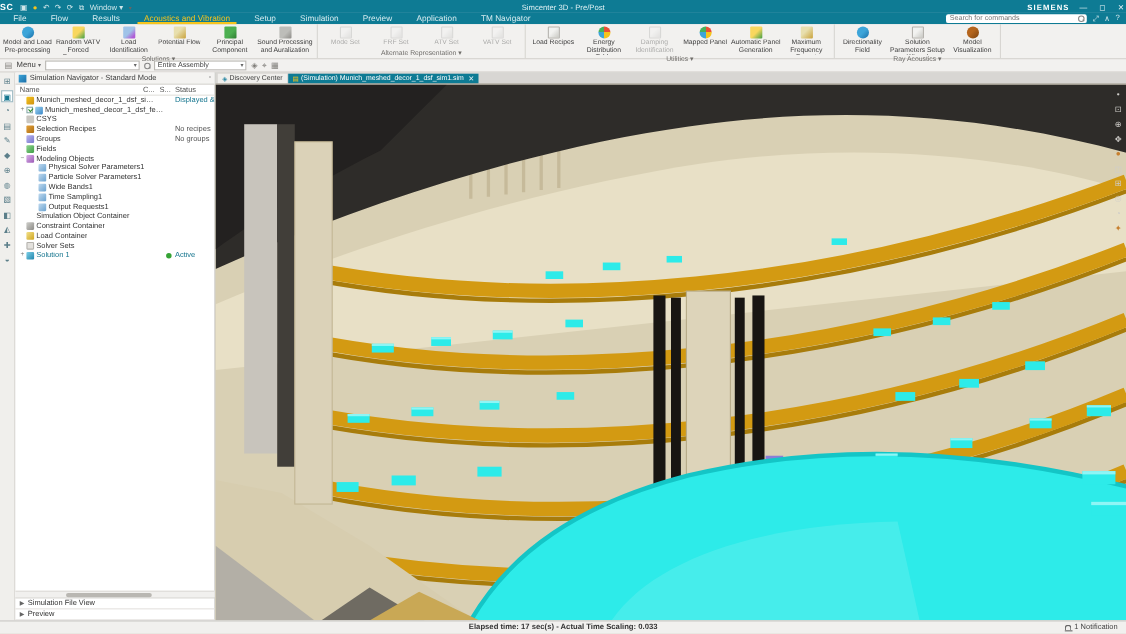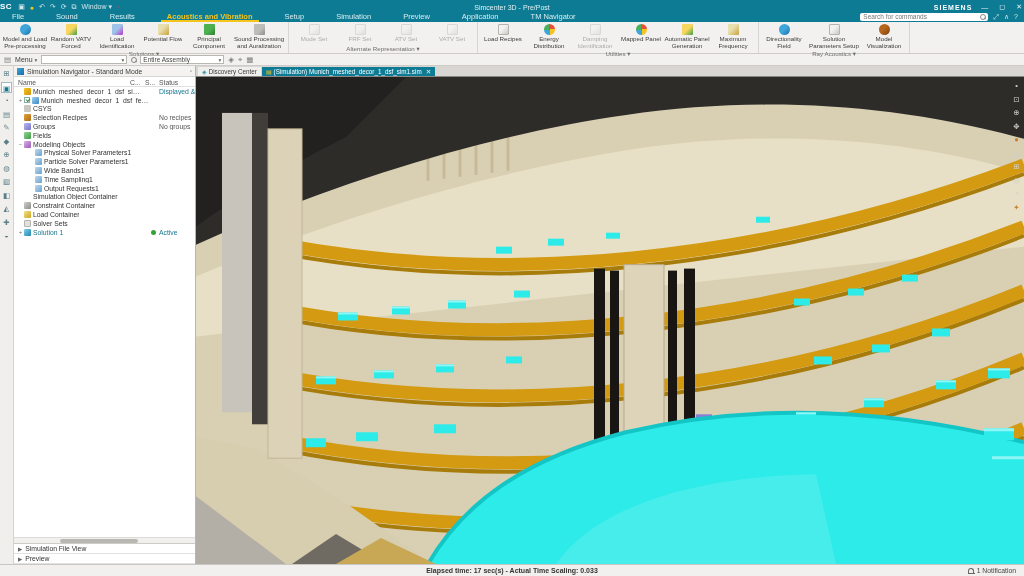--- a/index.html
+++ b/index.html
@@ -12,23 +12,23 @@
   .logo { font-weight:bold; font-size:8px; color:#fff; margin-right:6px; letter-spacing:.5px; }
   .qat { display:flex; gap:5px; align-items:center; color:#cfe6ea; font-size:7px; }
   .qat span { cursor:default; }
   .win-title { position:absolute; left:0; right:0; text-align:center; font-size:7px; color:#dff0f3; pointer-events:none; }
   .tb-right { margin-left:auto; display:flex; gap:7px; align-items:center; z-index:2; }
   .brand { font-weight:bold; letter-spacing:1px; font-size:7px; color:#fff; }
   .winbtn { font-size:7px; color:#e8f3f5; padding:0 2px; }
 
   
   .menurow { height:11px; background:var(--teal); display:flex; align-items:center;
-    padding:0 6px; gap:20px; }
+    padding:0 6px; gap:10px; }
   .mtab { color:#d7ecf0; font-size:7.5px; padding:0 6px; height:11px; line-height:11px; }
-  .mtab.active { color:var(--accent_yellow); border-bottom:2px solid var(--accent_yellow); font-weight:bold; }
+  .mtab.active { color:var(--accent_yellow); border-bottom:2px solid var(--accent_yellow); font-weight:normal; }
   .menurow-right { margin-left:auto; display:flex; align-items:center; gap:5px; }
   .searchbox { width:128px; height:8px; background:#fff; border-radius:2px; display:flex;
     align-items:center; padding:0 3px; gap:3px; }
   .searchbox input { border:0; outline:0; width:100%; font-size:6.5px; color:#444; background:transparent; }
   .mag { width:5px; height:5px; position:relative; flex:none; }
   .mag::before { content:""; position:absolute; width:4px; height:4px; border:1px solid #888; border-radius:50%; }
   .mag::after { content:""; position:absolute; width:2px; height:1px; background:#888; left:3.5px; top:4px; transform:rotate(45deg); }
   .mr-icn { color:#cfe6ea; font-size:7px; }
 
   
@@ -144,21 +144,21 @@
   <div class="tb-right">
     <span class="brand">SIEMENS</span>
     <span class="winbtn">—</span>
     <span class="winbtn">◻</span>
     <span class="winbtn">✕</span>
   </div>
 </div>
 
 <div class="menurow">
   <span class="mtab">File</span>
-  <span class="mtab">Sound</span>
+  <span class="mtab">Flow</span>
   <span class="mtab">Results</span>
   <span class="mtab active">Acoustics and Vibration</span>
   <span class="mtab">Setup</span>
   <span class="mtab">Simulation</span>
   <span class="mtab">Preview</span>
   <span class="mtab">Application</span>
   <span class="mtab">TM Navigator</span>
   <div class="menurow-right">
     <div class="searchbox">
       <input placeholder="Search for commands" style="">

